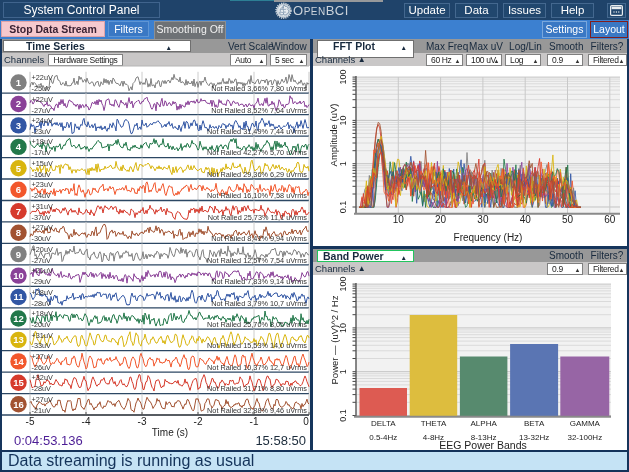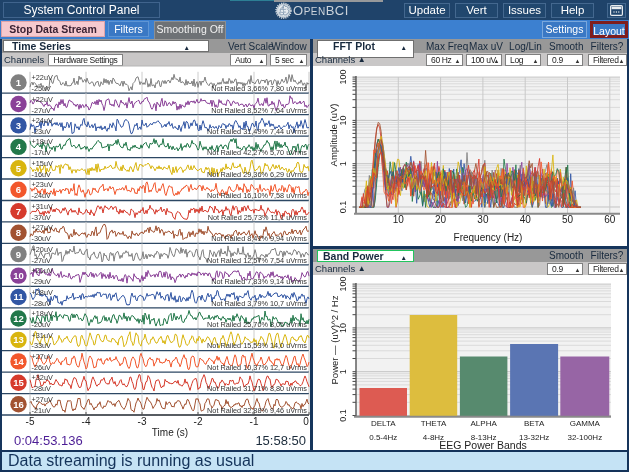--- a/index.html
+++ b/index.html
@@ -20,47 +20,47 @@
 <svg class="abs" style="left:274px;top:1px" width="20" height="19" viewBox="0 0 20 19">
   <circle cx="9.5" cy="9.7" r="7.4" fill="none" stroke="#d7dde3" stroke-width="1.6" stroke-dasharray="1.1 1.05"></circle>
   <circle cx="9.5" cy="9.7" r="6.9" fill="#dfe5ea"></circle>
   <circle cx="9.5" cy="9.7" r="6.9" fill="none" stroke="#b9c2cb" stroke-width="0.5"></circle>
   <path d="M9.3 3.4 q-3.2.4-4.6 2.8 q-1.6 2.4-.6 5 q.8 2.6 3.2 3.6 q2.5 1 4.9-.1 q2.4-1.2 3-3.7 q.7-2.7-.8-4.9 Q12.9 3.6 9.3 3.4 Z" fill="#e8edf1" stroke="#9fb0c0" stroke-width="0.5"></path>
   <path d="M9.5 4.2 q-1 1.5-.3 2.8 q-1.8-.6-2.7.8 q-.9 1.2 0 2.4 q-1.2.7-.8 2 q.3 1.3 1.7 1.5 q1.2.3 2-.7 q.8 1.1 2.2.8 q1.4-.2 1.8-1.5 q1.3-.3 1.4-1.7 q.1-1.3-1-1.9 q.8-1.3-.1-2.4 q-.9-1.2-2.4-.8 q.2-1.6-1.8-1.3 Z" fill="none" stroke="#64809c" stroke-width="0.7"></path>
   <path d="M9.4 5.2 q-.5 2.3.1 4.4 q.5 2.2-.1 4.1 M6.8 8.2 q1.5.7 2.7.2 m-3.2 3.1 q1.7-.6 3.1.2 m2.9-3.7 q-1.3.8-2.4.3 m2.2 2.9 q-1.2-.5-2.3.1" fill="none" stroke="#64809c" stroke-width="0.6"></path>
 </svg>
 <div class="abs" style="left:293px;top:3px;color:#ccd3da;font-size:13px;letter-spacing:0.5px"><span style="font-size:13px">O</span><span style="font-size:10px">PEN</span><span style="font-size:13px">BCI</span></div>
 <div class="navbtn" style="left:404px;width:46px">Update</div>
-<div class="navbtn" style="left:455px;width:43px">Vert</div>
+<div class="navbtn" style="left:455px;width:43px">Data</div>
 <div class="navbtn" style="left:503px;width:43px">Issues</div>
 <div class="navbtn" style="left:551px;width:43px">Help</div>
 <div class="navbtn" style="left:607px;width:19px"></div>
 <svg class="abs" style="left:610px;top:5px" width="13" height="11" viewBox="0 0 13 11">
   <rect x="0.6" y="0.6" width="11.8" height="9.8" rx="1.2" fill="none" stroke="#e8ecef" stroke-width="1.2"></rect>
   <rect x="1.6" y="1.6" width="9.8" height="2.6" fill="#e8ecef"></rect>
   <circle cx="4" cy="7" r="0.7" fill="#e8ecef"></circle>
     <circle cx="6.4" cy="7" r="0.7" fill="#e8ecef"></circle>
     <circle cx="8.8" cy="7" r="0.7" fill="#e8ecef"></circle>
 </svg>
 
 <div class="abs" style="left:0;top:20px;width:629px;height:19px;background:#3c80d0"></div>
 <div class="abs" style="left:1px;top:21px;width:104px;height:16px;background:#f6c9ce;border:1px solid #e0a3a8;color:#3b2233;font-weight:bold;font-size:10.5px;text-align:center;line-height:14px">Stop Data Stream</div>
 <div class="abs" style="left:108px;top:21px;width:41px;height:16px;background:#3a78c4;border:1px solid #5e95d4;color:#fff;font-size:10.5px;text-align:center;line-height:14px">Filters</div>
 <div class="abs" style="left:154px;top:21px;width:72px;height:24px;background:#6e7276;border:1px solid #8b8f93;color:#f2f2f2;font-size:10.5px;text-align:center;line-height:14px">Smoothing Off</div>
 <div class="abs" style="left:542px;top:21px;width:45px;height:17px;background:#3a78c4;border:1px solid #79a7dc;color:#fff;font-size:10.5px;text-align:center;line-height:15px">Settings</div>
-<div class="abs" style="left:590px;top:21px;width:38px;height:17px;background:#3a78c4;border:3px solid #7f1d1d;color:#fff;font-size:10.5px;text-align:center;line-height:15px">Layout</div>
+<div class="abs" style="left:590px;top:21px;width:38px;height:17px;background:#3a78c4;border:1px solid #7f1d1d;color:#fff;font-size:10.5px;text-align:center;line-height:15px">Layout</div>
 
 <div class="abs" style="left:0;top:39px;width:2px;height:413px;background:#16355c"></div>
 <div class="abs" style="left:627px;top:39px;width:2px;height:413px;background:#16355c"></div>
 <div class="abs" style="left:310px;top:39px;width:3px;height:413px;background:#16355c"></div>
 <div class="abs" style="left:313px;top:246px;width:314px;height:3px;background:#16355c"></div>
 
 <div class="abs" style="left:2px;top:39px;width:308px;height:14px;background:#989898"></div>
 <div class="abs" style="left:2px;top:53px;width:308px;height:13px;background:#c9c7c7"></div>
-<div class="abs" style="left:3px;top:40px;width:206px;height:12px;background:#fff;border:1px solid #6f6f6f;color:#17293d;font-weight:bold;font-size:10.5px;line-height:10px;padding-left:8px">Time Series<span style="position:absolute;right:18px;top:2px;font-size:6.5px;font-weight:normal">▲</span></div>
+<div class="abs" style="left:3px;top:40px;width:188px;height:12px;background:#fff;border:1px solid #6f6f6f;color:#17293d;font-weight:bold;font-size:10.5px;line-height:10px;padding-left:22px">Time Series<span style="position:absolute;right:18px;top:2px;font-size:6.5px;font-weight:normal">▲</span></div>
 <div class="hlabel" style="left:228px;width:40px">Vert Scale</div>
 <div class="hlabel" style="left:270px;width:38px">Window</div>
 <div class="abs" style="left:4px;top:54px;font-size:9.5px;color:#17293d">Channels <span style="font-size:8px;vertical-align:1px">▲</span></div>
 <div class="ddl" style="left:48px;top:54px;width:75px;height:12px;text-align:center;padding-left:0;font-size:8.5px">Hardware Settings</div>
 <div class="ddl" style="left:230px;top:54px;width:37px;height:12px">Auto<span class="car">▲</span></div>
 <div class="ddl" style="left:270px;top:54px;width:37px;height:12px">5 sec<span class="car">▲</span></div>
 
 <div class="abs" style="left:14px;top:433px;font-size:13px;color:#4c1d95">0:04:53.136</div>
 <div class="abs" style="left:236px;top:433px;width:70px;text-align:right;font-size:13px;color:#1b2b3b">15:58:50</div>
 

